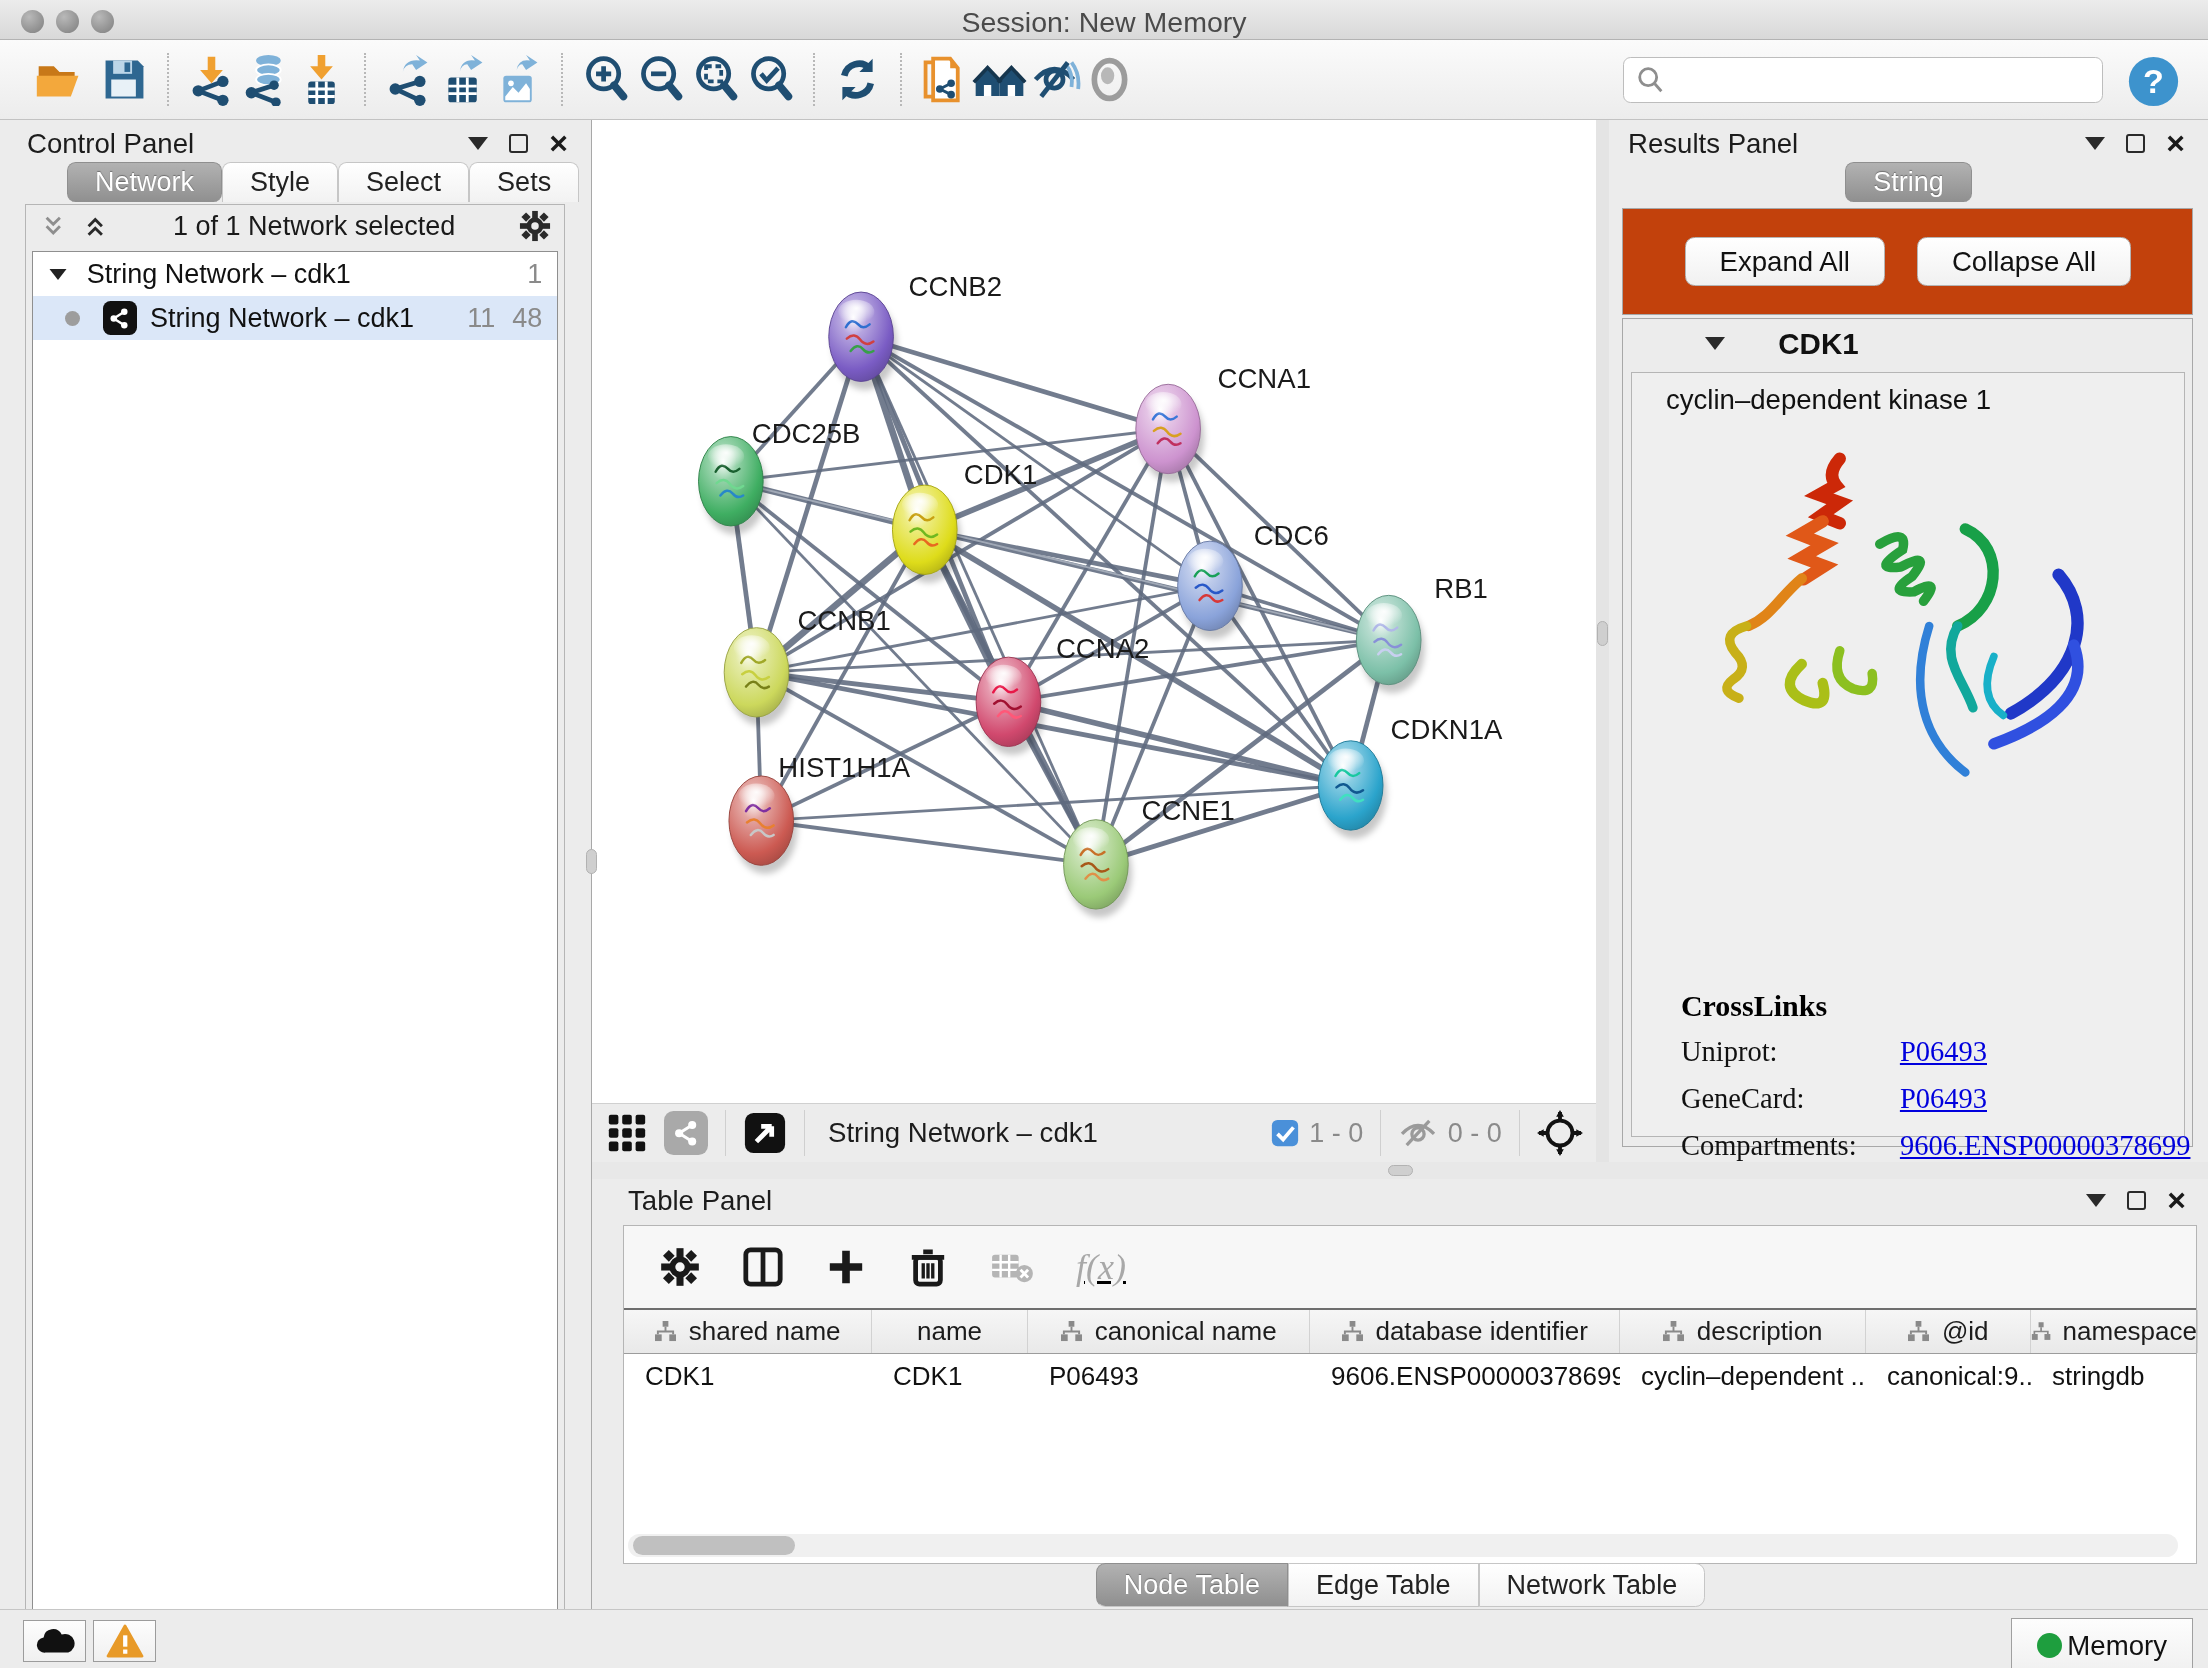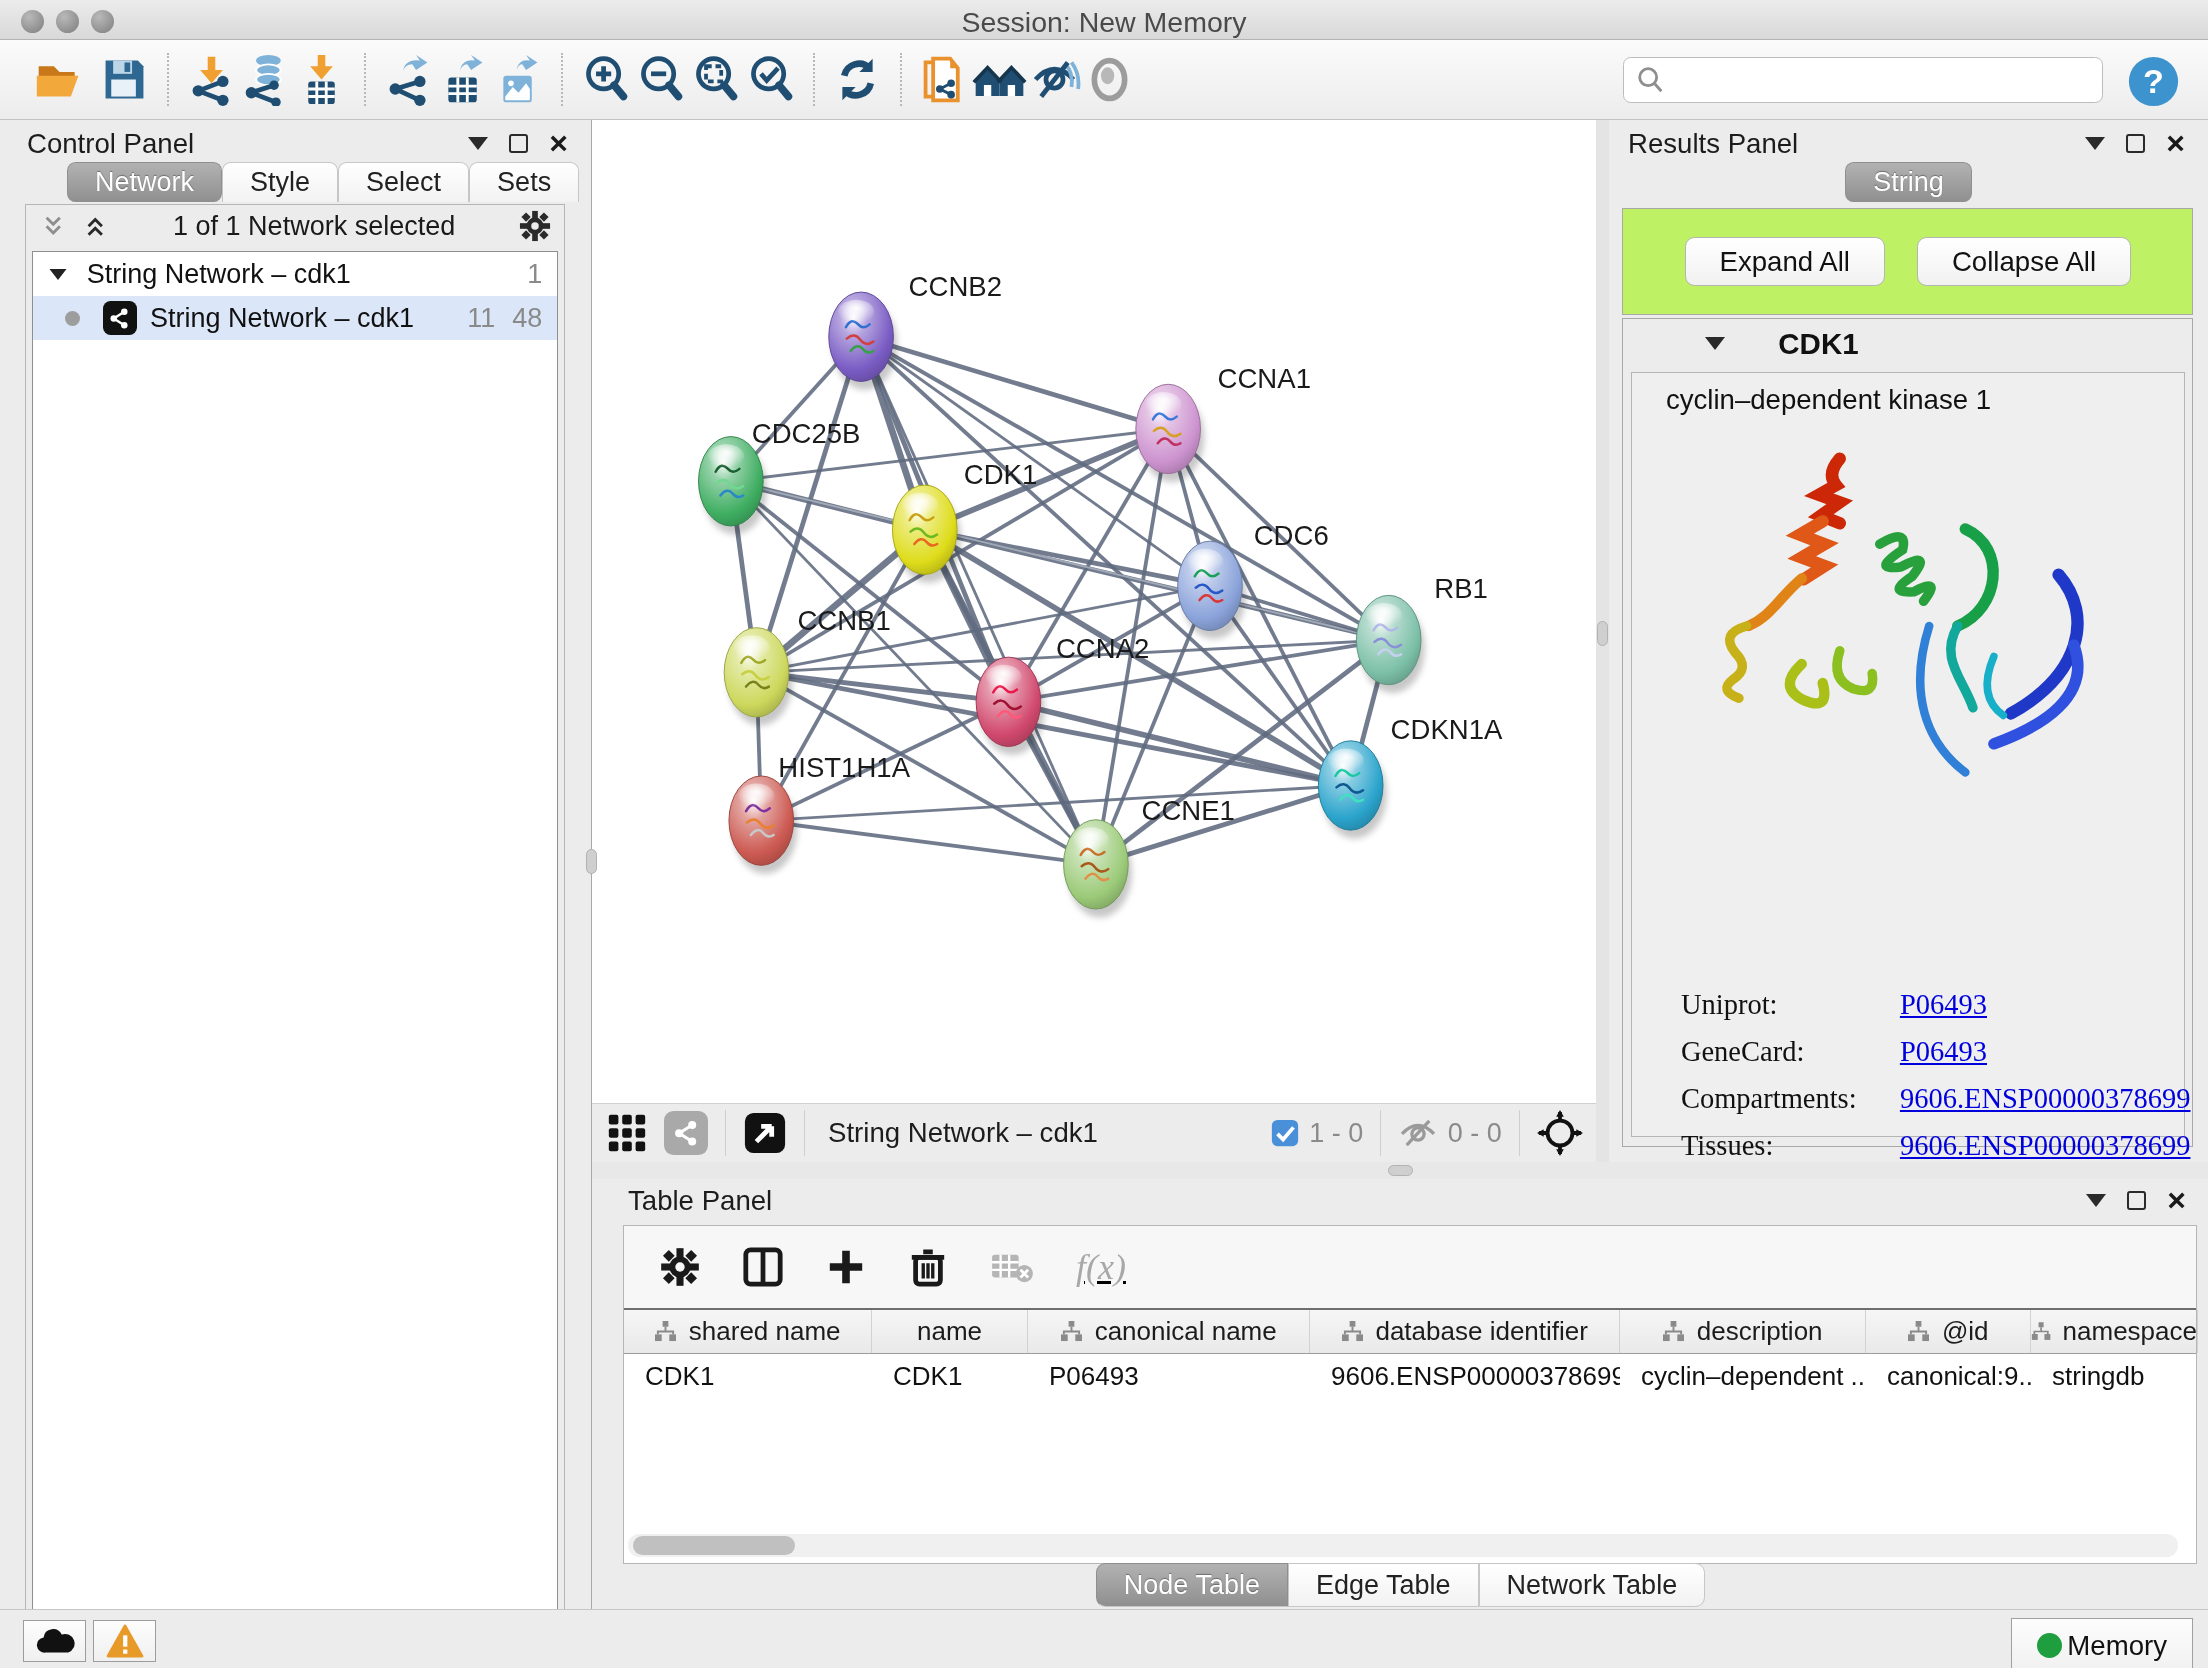--- a/index.html
+++ b/index.html
@@ -67,21 +67,21 @@
   .net-cnt { font-size:27px; color:#8a8a8a; margin-left:9.5px; }
   #v-splitter { position:absolute; left:1596px; top:120px; width:13.3px; height:1042px; background:#e4e4e4; }
   .grip-v { position:absolute; width:11.4px; height:25px; border-radius:5.7px; background:#cfcfcf; border:1px solid #b2b2b2; }
   .grip-h { position:absolute; width:25px; height:11.4px; border-radius:5.7px; background:#cfcfcf; border:1px solid #b2b2b2; }
   #h-splitter { position:absolute; left:592px; top:1162px; width:1617px; height:17px; background:#e8e8e8; }
 
   
   #results-panel { position:absolute; left:1609px; top:120px; width:599px; height:1042px; background:#ececec; }
   #rp-header { position:absolute; left:19px; top:7.6px; right:23px; display:flex; justify-content:space-between; align-items:center; }
   #rp-tab { position:absolute; left:0; right:0; top:42px; display:flex; justify-content:center; }
-  #rp-box1 { position:absolute; left:13.3px; top:88px; width:571px; height:107px; border:1.9px solid #a8a8a8; background:#bef264;
+  #rp-box1 { position:absolute; left:13.3px; top:88px; width:571px; height:107px; border:1.9px solid #a8a8a8; background:#c2410c;
     display:flex; align-items:center; justify-content:center; gap:32px; }
   .rp-btn { height:49px; padding:0 34px; font-size:27.6px; color:#111; background:linear-gradient(#ffffff,#f1f1f1);
     border:1.9px solid #b5b5b5; border-radius:9.5px; display:flex; align-items:center; }
   #rp-box2 { position:absolute; left:13.3px; top:198px; width:571px; height:829px; border:1.9px solid #a8a8a8; background:#ececec; }
   #rp-gene-header { height:49px; display:flex; align-items:center; padding-left:82px; gap:53px; }
   #rp-gene-name { font-size:29.5px; font-weight:bold; color:#111; }
   #rp-inner { position:absolute; left:7.6px; top:53px; right:7.6px; bottom:9.5px; background:#efefef; border:1.9px solid #b5b5b5; }
   #rp-desc { font-size:27.6px; color:#111; padding:11.4px 0 0 34px; }
   #crosslinks { position:absolute; left:49px; top:616px; font-family:"Liberation Serif","DejaVu Serif",serif; }
   #crosslinks h3 { font-size:30px; color:#000; margin-bottom:13.3px; }
@@ -680,20 +680,21 @@
           <path d="M210 120 q30 -18 24 6 q-34 22 -2 18 q34 -18 12 10 q-28 18 2 16 q30 -16 10 10" stroke="#28a03c" stroke-width="10"></path>
           <path d="M300 104 C 344 124 336 188 292 206" stroke="#18a048" stroke-width="12"></path>
           <path d="M292 206 C 272 240 298 262 308 292" stroke="#12a89c" stroke-width="10"></path>
           <path d="M398 152 C 436 196 420 258 348 298" stroke="#2038c8" stroke-width="13"></path>
           <path d="M414 226 C 434 280 380 312 330 330" stroke="#3050e0" stroke-width="12"></path>
           <path d="M262 206 C 240 276 258 328 300 360" stroke="#3080d8" stroke-width="9"></path>
           <path d="M330 238 q-18 42 10 62" stroke="#18b0c8" stroke-width="8"></path>
         </g>
       </svg>
       <div id="crosslinks">
+        <h3>CrossLinks</h3>
         <div id="crosslinks-rows">
             <div class="cl-row">
               <span class="cl-label">Uniprot:</span>
               <span class="cl-link">P06493</span>
             </div>
             <div class="cl-row">
               <span class="cl-label">GeneCard:</span>
               <span class="cl-link">P06493</span>
             </div>
             <div class="cl-row">

